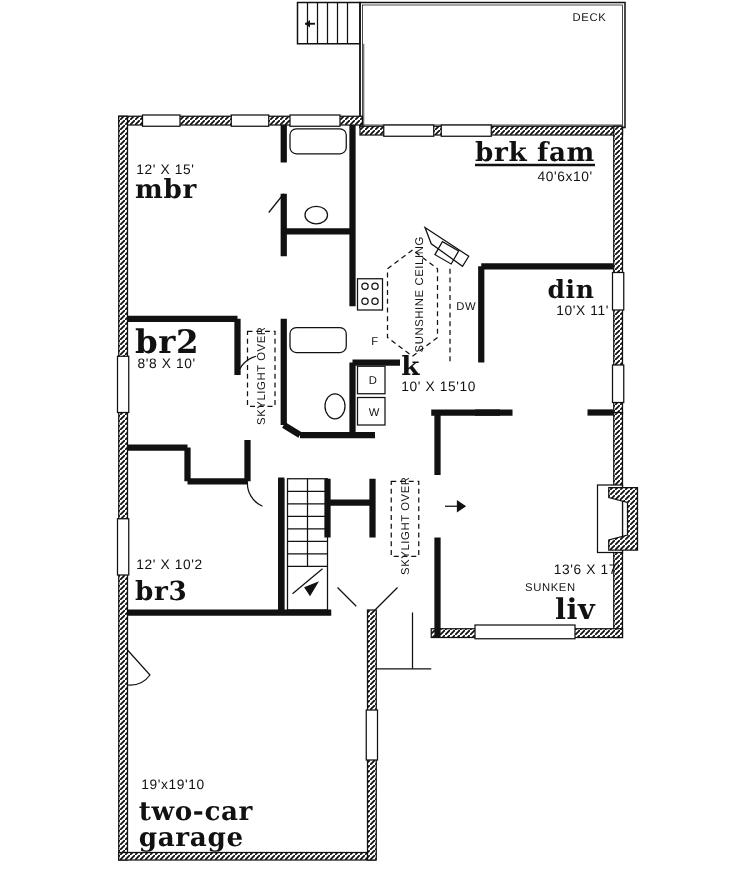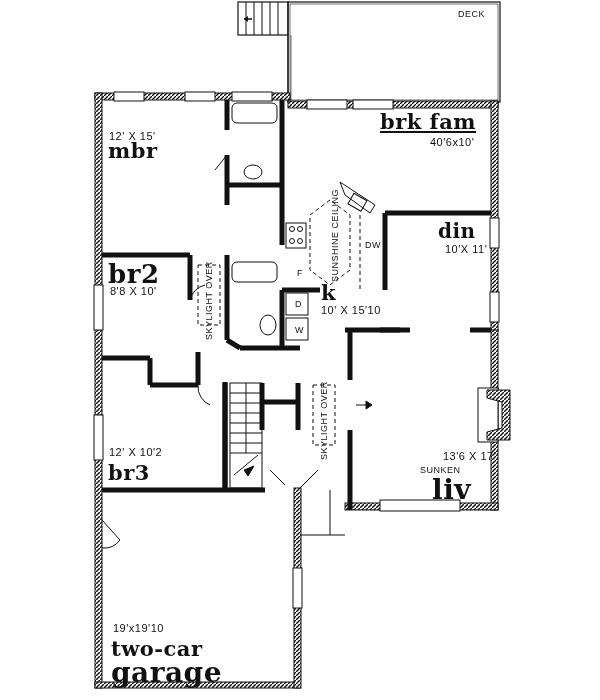--- a/index.html
+++ b/index.html
@@ -193,25 +193,25 @@
 <div class="lbl dim" style="left:321px; top:305px;">10' X 15'10</div>
 
 <div class="lbl room" style="left:108px; top:261px; font-size:26px;">br2</div>
 <div class="lbl dim" style="left:110px; top:286px;">8'8 X 10'</div>
 
 <div class="lbl dim" style="left:109px; top:447px;">12' X 10'2</div>
 <div class="lbl room" style="left:108px; top:462px; font-size:21px;">br3</div>
 
 <div class="lbl dim" style="left:411px; top:451px;margin-left:32px;">13'6 X 17'</div>
 <div class="lbl small" style="left:420px; top:466px;">SUNKEN</div>
-<div class="lbl room" style="left:432px; top:476px; font-size:28px;">liv</div>
+<div class="lbl room" style="left:444px; top:476px; font-size:23px;">liv</div>
 
 <div class="lbl dim" style="left:113px; top:623px;">19'x19'10</div>
 <div class="lbl room" style="left:111px; top:638px; font-size:21px;">two-car</div>
-<div class="lbl room" style="left:111px; top:659px; font-size:28px;">garage</div>
+<div class="lbl room" style="left:111px; top:659px; font-size:21px;">garage</div>
 
 <div class="lbl small vert" style="left:205px; top:340px;">SKYLIGHT OVER</div>
 <div class="lbl small vert" style="left:320px; top:460px;">SKYLIGHT OVER</div>
 <div class="lbl small vert" style="left:331px; top:282px;">SUNSHINE CEILING</div>
 
 <div class="lbl small" style="left:365px; top:241px;">DW</div>
 <div class="lbl small" style="left:297px; top:269px;">F</div>
 <div class="lbl small" style="left:295px; top:300px;">D</div>
 <div class="lbl small" style="left:295px; top:326px;">W</div>
 

